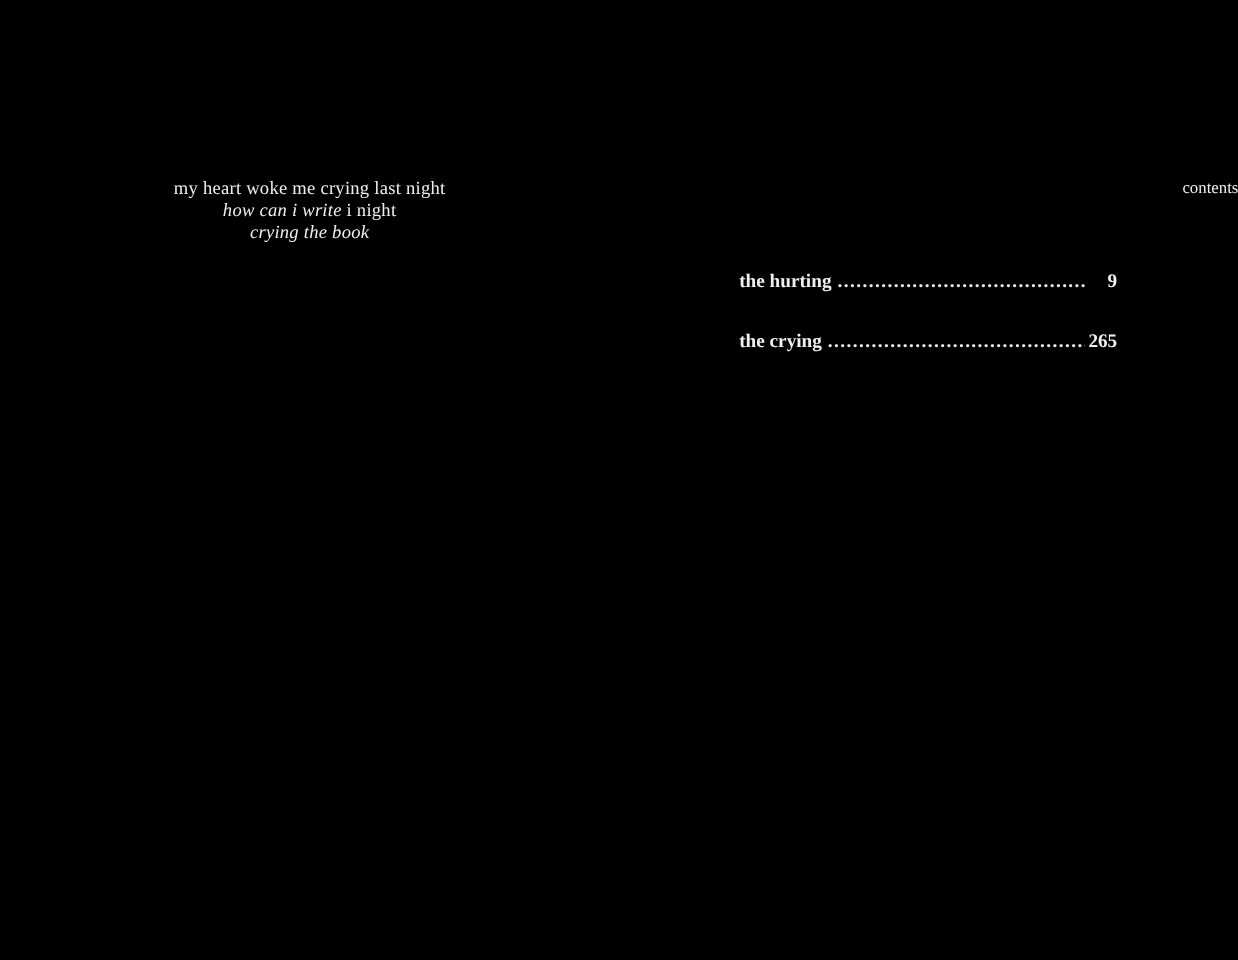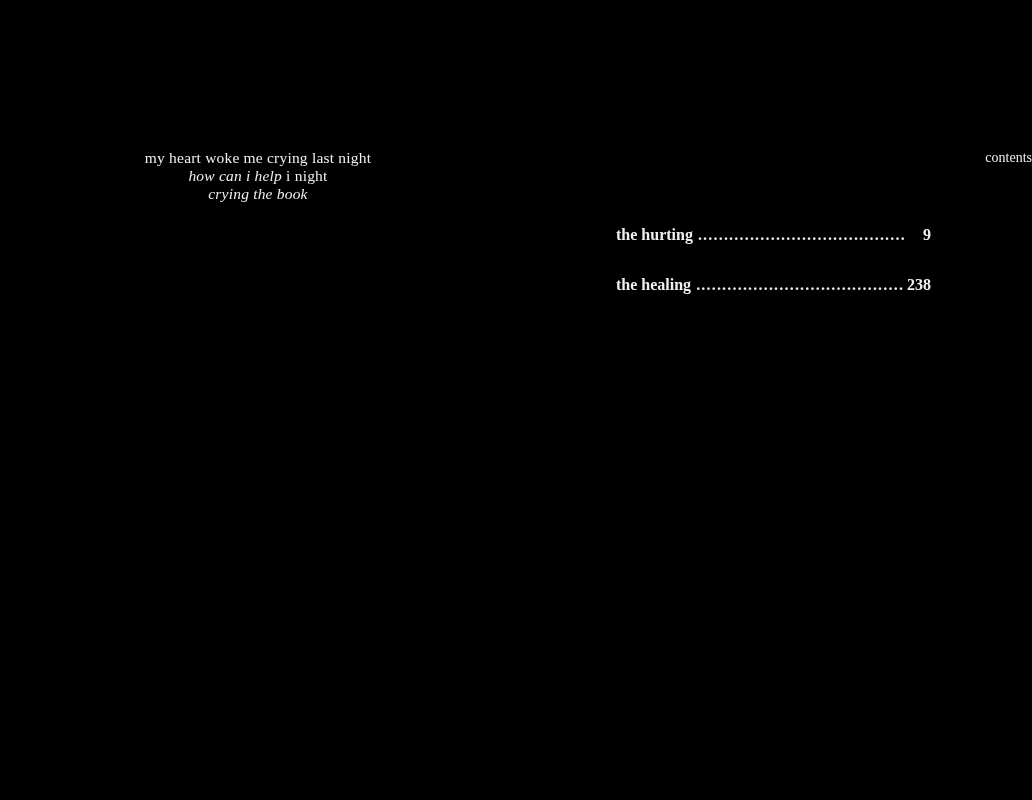--- a/index.html
+++ b/index.html
@@ -83,32 +83,32 @@
     text-align: right;
     white-space: nowrap;
   }
 </style>
 </head>
 <body>
 
 <div class="page page-left">
   <div class="poem">
       <div class="poem-line"><span>my heart woke me crying last night</span></div>
-      <div class="poem-line"><span class="italic">how can i help</span><span> i night</span></div>
+      <div class="poem-line"><span class="italic">how can i write</span><span> i night</span></div>
       <div class="poem-line"><span class="italic">crying the book</span></div>
     </div>
 </div>
 
 <div class="page page-right">
   <div class="contents-title">contents</div>
   <div class="toc-list">
       <div class="toc-row">
         <span class="toc-label">the hurting</span>
         <span class="toc-leader"></span>
         <span class="toc-page">9</span>
       </div>
       <div class="toc-row">
-        <span class="toc-label">the healing</span>
+        <span class="toc-label">the crying</span>
         <span class="toc-leader"></span>
-        <span class="toc-page">238</span>
+        <span class="toc-page">265</span>
       </div>
     </div>
 </div>
 
 </body></html>

